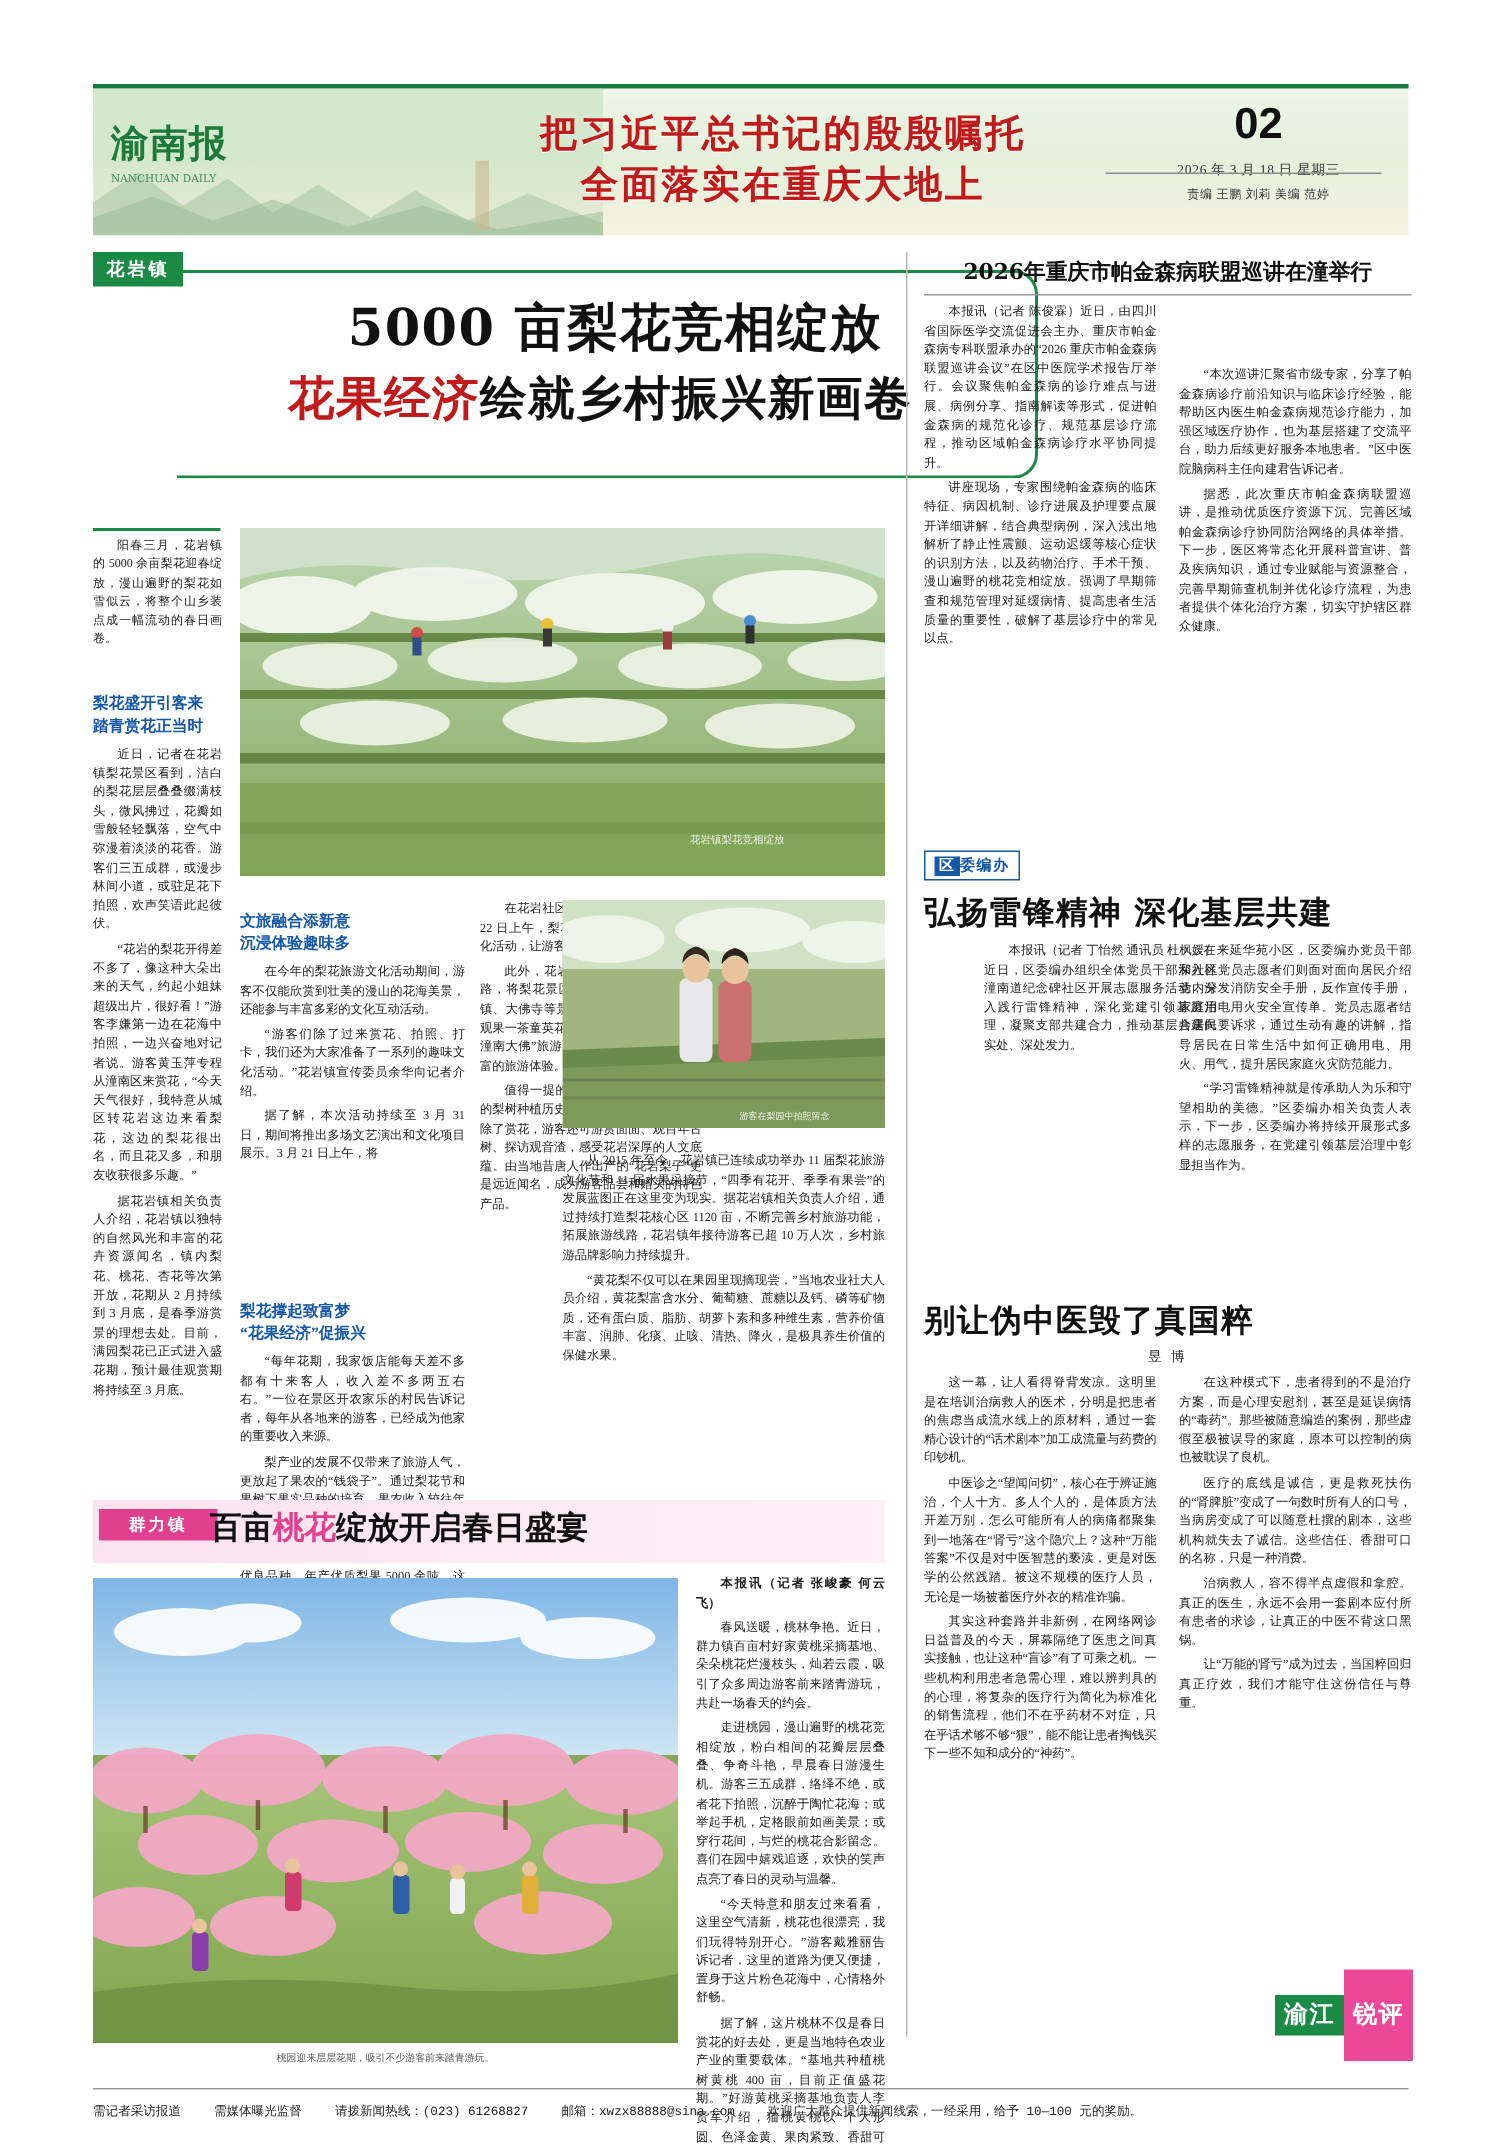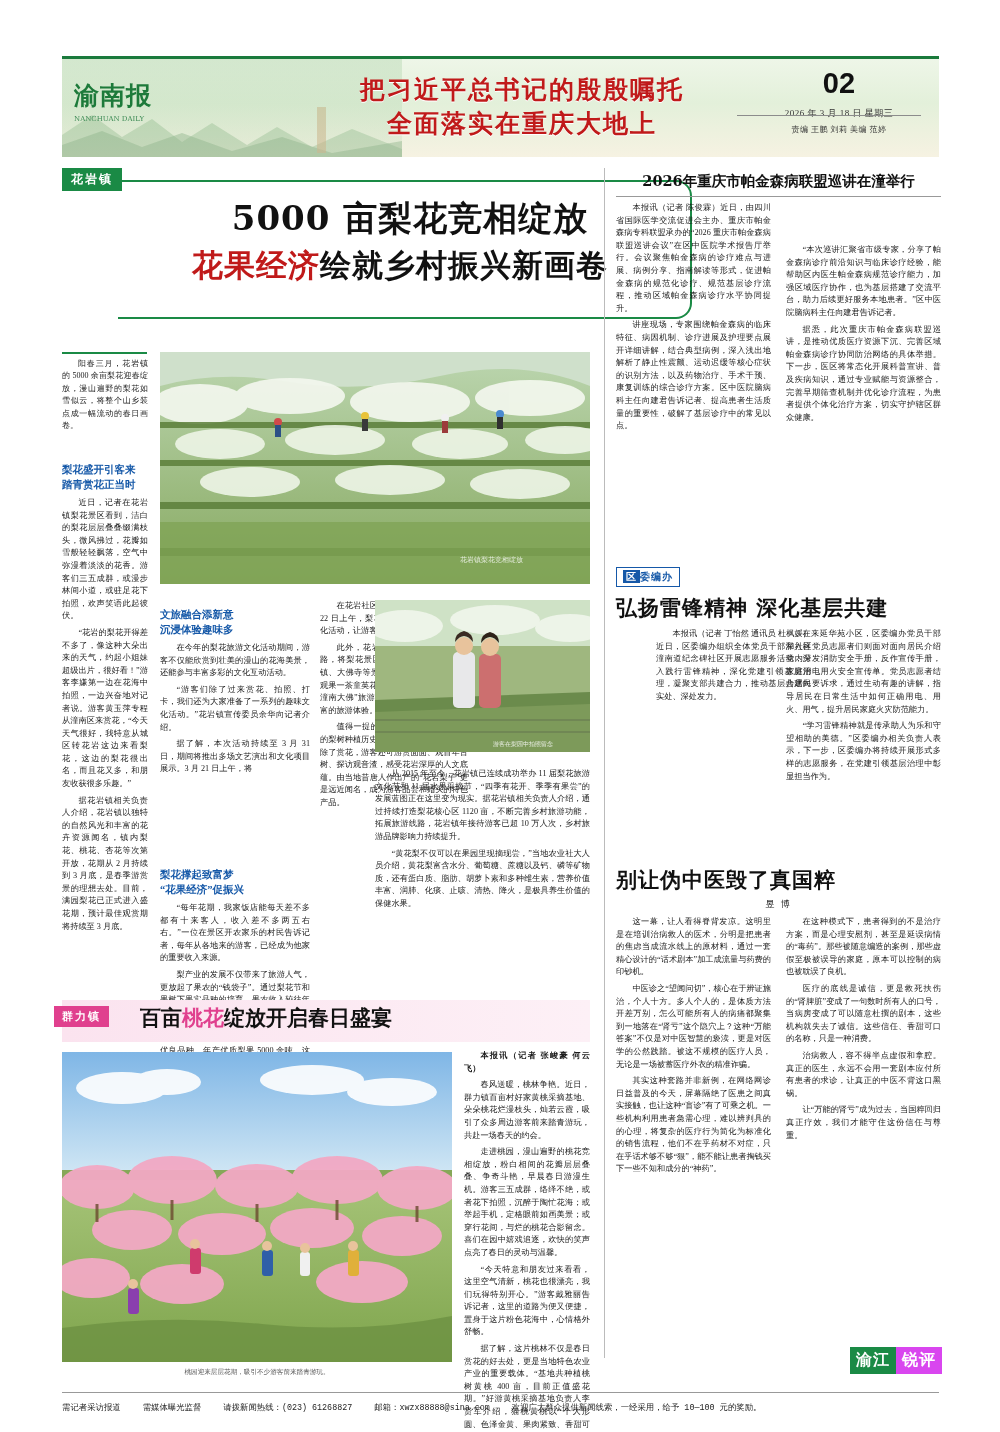--- a/index.html
+++ b/index.html
@@ -88,22 +88,22 @@
 
   .colD{position:absolute;left:375px;top:768px;width:215px;}
   .colE{position:absolute;left:160px;top:860px;width:150px;}
 
   
   .peach-band{
     position:absolute;left:62px;top:1000px;width:528px;height:42px;
     background:linear-gradient(90deg,#fbe3ef,#fdf0f6);
   }
   .tag-pink{
-    position:absolute;left:54px;top:1006px;background:#e0408e;color:#fff;
-    font-size:11px;font-weight:bold;padding:3px 8px;letter-spacing:2px;
+    position:absolute;left:66px;top:1006px;background:#e0408e;color:#fff;
+    font-size:11px;font-weight:bold;padding:3px 20px;letter-spacing:2px;
   }
   .peach-head{
     position:absolute;left:140px;top:1004px;width:440px;
     font-size:21px;font-weight:bold;color:#111;letter-spacing:0px;
     font-family:Liberation Serif, serif;
   }
   .peach-head .pk{color:#e0408e;}
   .ph3{left:62px;top:1052px;width:390px;height:310px;}
   .ph3-cap{position:absolute;left:62px;top:1368px;width:390px;text-align:center;font-size:6.6px;color:#555;}
   .colF{position:absolute;left:464px;top:1050px;width:126px;}
@@ -138,21 +138,21 @@
     font-family:"DejaVu Serif",serif;
   }
   .r-author{position:absolute;left:616px;top:898px;width:325px;text-align:center;font-size:9px;color:#222;letter-spacing:2px;}
   .rcol5{position:absolute;left:616px;top:916px;width:155px;}
   .rcol6{position:absolute;left:786px;top:916px;width:155px;}
 
   .stamp{
     position:absolute;right:58px;bottom:58px;display:flex;align-items:center;
   }
   .stamp .s1{background:#1a8a45;color:#fff;font-size:16px;font-weight:bold;padding:3px 6px;letter-spacing:1px;font-family:"DejaVu Serif",serif;}
-  .stamp .s2{background:#d946ef;color:#fff;font-size:16px;font-weight:bold;padding:3px 6px;letter-spacing:1px;font-family:"DejaVu Serif",serif;}
+  .stamp .s2{background:#ec4899;color:#fff;font-size:16px;font-weight:bold;padding:20px 6px;letter-spacing:1px;font-family:"DejaVu Serif",serif;}
 
   
   .foot-rule{position:absolute;left:62px;top:1392px;width:877px;border-top:1px solid #999;}
   .footer{
     position:absolute;left:62px;top:1398px;width:877px;height:18px;
     display:flex;align-items:center;font-size:8.4px;color:#222;font-family:Liberation Mono, monospace;
   }
   .footer span{margin-right:22px;white-space:nowrap;}
 
   
@@ -404,21 +404,21 @@
     </div>
   </div>
 
   <div class="rdiv"></div>
 
   <div class="r-head1">2026年重庆市帕金森病联盟巡讲在潼举行</div>
   <div class="r-rule1"></div>
   <div class="rcol1">
     <div class="col-text">
       <p>本报讯（记者 陈俊霖）近日，由四川省国际医学交流促进会主办、重庆市帕金森病专科联盟承办的“2026 重庆市帕金森病联盟巡讲会议”在区中医院学术报告厅举行。会议聚焦帕金森病的诊疗难点与进展、病例分享、指南解读等形式，促进帕金森病的规范化诊疗、规范基层诊疗流程，推动区域帕金森病诊疗水平协同提升。</p>
-      <p>讲座现场，专家围绕帕金森病的临床特征、病因机制、诊疗进展及护理要点展开详细讲解，结合典型病例，深入浅出地解析了静止性震颤、运动迟缓等核心症状的识别方法，以及药物治疗、手术干预、康复训练的综合诊疗方案。区中医院脑病科主任向建君告诉记者、提高患者生活质量的重要性，破解了基层诊疗中的常见以点。</p>
+      <p>讲座现场，专家围绕帕金森病的临床特征、病因机制、诊疗进展及护理要点展开详细讲解，结合典型病例，深入浅出地解析了静止性震颤、运动迟缓等核心症状的识别方法，以及药物治疗、手术干预、漫山遍野的桃花竞相绽放。强调了早期筛查和规范管理对延缓病情、提高患者生活质量的重要性，破解了基层诊疗中的常见以点。</p>
     </div>
   </div>
   <div class="rcol2">
     <div class="col-text">
       <p>“本次巡讲汇聚省市级专家，分享了帕金森病诊疗前沿知识与临床诊疗经验，能帮助区内医生帕金森病规范诊疗能力，加强区域医疗协作，也为基层搭建了交流平台，助力后续更好服务本地患者。”区中医院脑病科主任向建君告诉记者。</p>
       <p>据悉，此次重庆市帕金森病联盟巡讲，是推动优质医疗资源下沉、完善区域帕金森病诊疗协同防治网络的具体举措。下一步，医区将常态化开展科普宣讲、普及疾病知识，通过专业赋能与资源整合，完善早期筛查机制并优化诊疗流程，为患者提供个体化治疗方案，切实守护辖区群众健康。</p>
     </div>
   </div>
 
   <div class="tag-blue">

